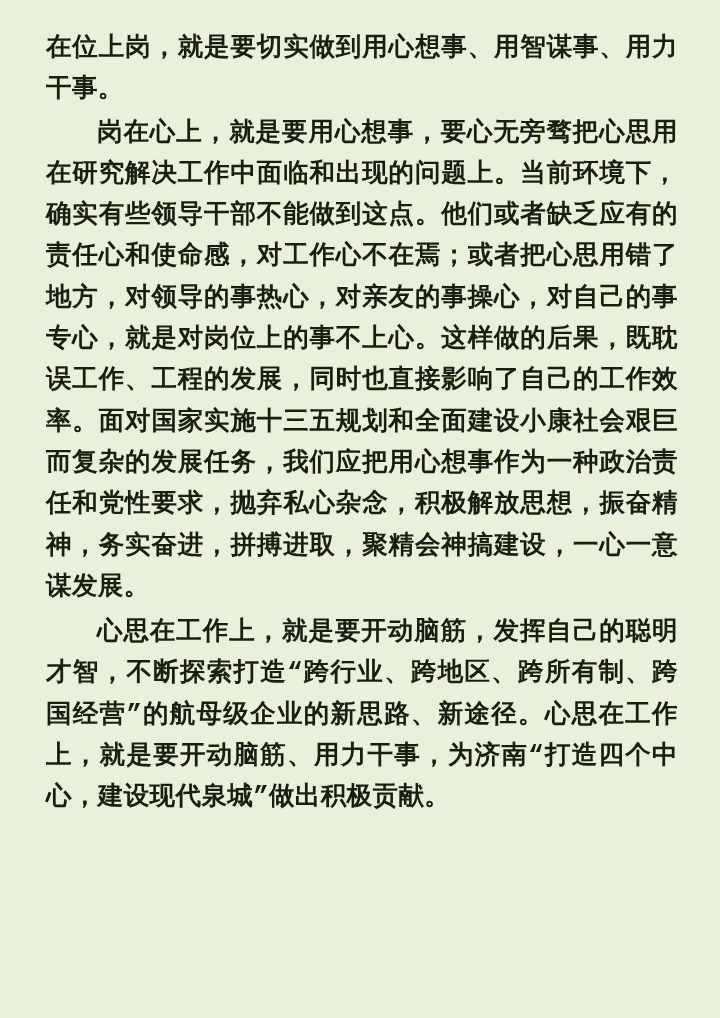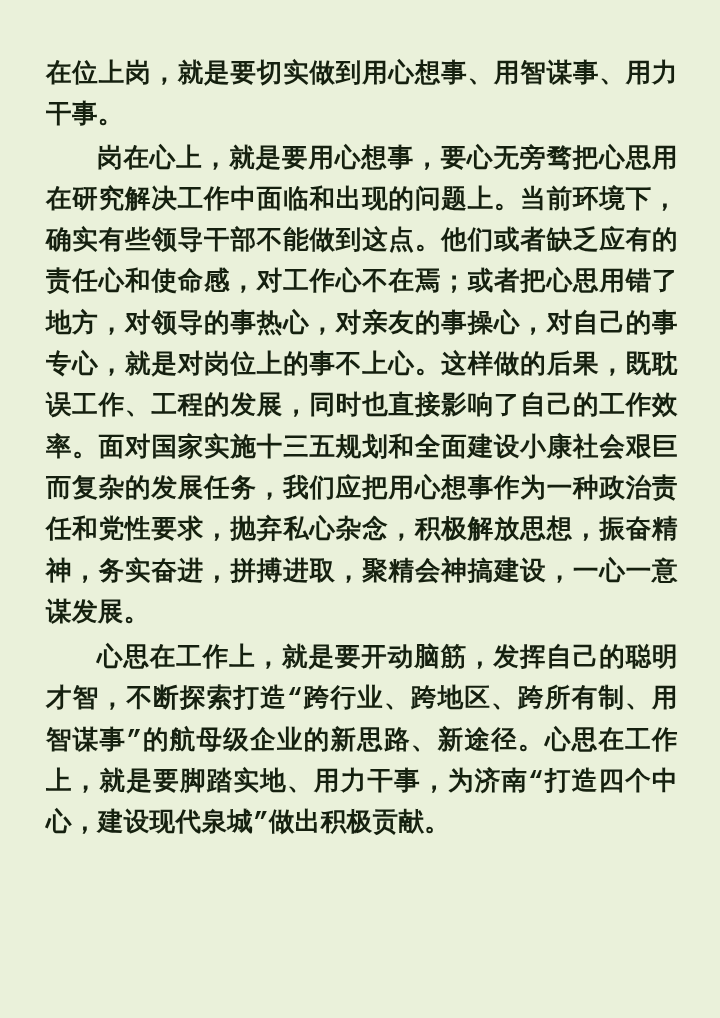--- a/index.html
+++ b/index.html
@@ -12,21 +12,21 @@
     background: #e9f0d8;
     font-family: "DejaVu Sans", sans-serif;
     overflow: hidden;
   }
   .page {
     position: relative;
     width: 720px;
     height: 1018px;
     box-sizing: border-box;
     background: #eaf1da;
-    padding: 52px 42px 30px 46px;
+    padding: 26px 42px 30px 46px;
   }
   .page-inner {
     width: 100%;
     height: 100%;
     box-sizing: border-box;
   }
   .doc-body {
     color: #15200f;
     font-family: "DejaVu Sans", "Liberation Sans", sans-serif;
     font-size: 25.5px;
@@ -48,16 +48,16 @@
   }
 </style>
 </head>
 <body>
 
 <div class="page">
   <div class="page-inner">
     <div class="doc-body">
       <p class="para">在位上岗，就是要切实做到用心想事、用智谋事、用力干事。</p>
       <p class="para indent">岗在心上，就是要用心想事，要心无旁骛把心思用在研究解决工作中面临和出现的问题上。当前环境下，确实有些领导干部不能做到这点。他们或者缺乏应有的责任心和使命感，对工作心不在焉；或者把心思用错了地方，对领导的事热心，对亲友的事操心，对自己的事专心，就是对岗位上的事不上心。这样做的后果，既耽误工作、工程的发展，同时也直接影响了自己的工作效率。面对国家实施十三五规划和全面建设小康社会艰巨而复杂的发展任务，我们应把用心想事作为一种政治责任和党性要求，抛弃私心杂念，积极解放思想，振奋精神，务实奋进，拼搏进取，聚精会神搞建设，一心一意谋发展。</p>
-      <p class="para indent">心思在工作上，就是要开动脑筋，发挥自己的聪明才智，不断探索打造“跨行业、跨地区、跨所有制、用智谋事”的航母级企业的新思路、新途径。心思在工作上，就是要脚踏实地、用力干事，为济南“打造四个中心，建设现代泉城”做出积极贡献。</p>
+      <p class="para indent">心思在工作上，就是要开动脑筋，发挥自己的聪明才智，不断探索打造“跨行业、跨地区、跨所有制、跨国经营”的航母级企业的新思路、新途径。心思在工作上，就是要开动脑筋、用力干事，为济南“打造四个中心，建设现代泉城”做出积极贡献。</p>
     </div>
   </div>
 </div>
 
 </body></html>

